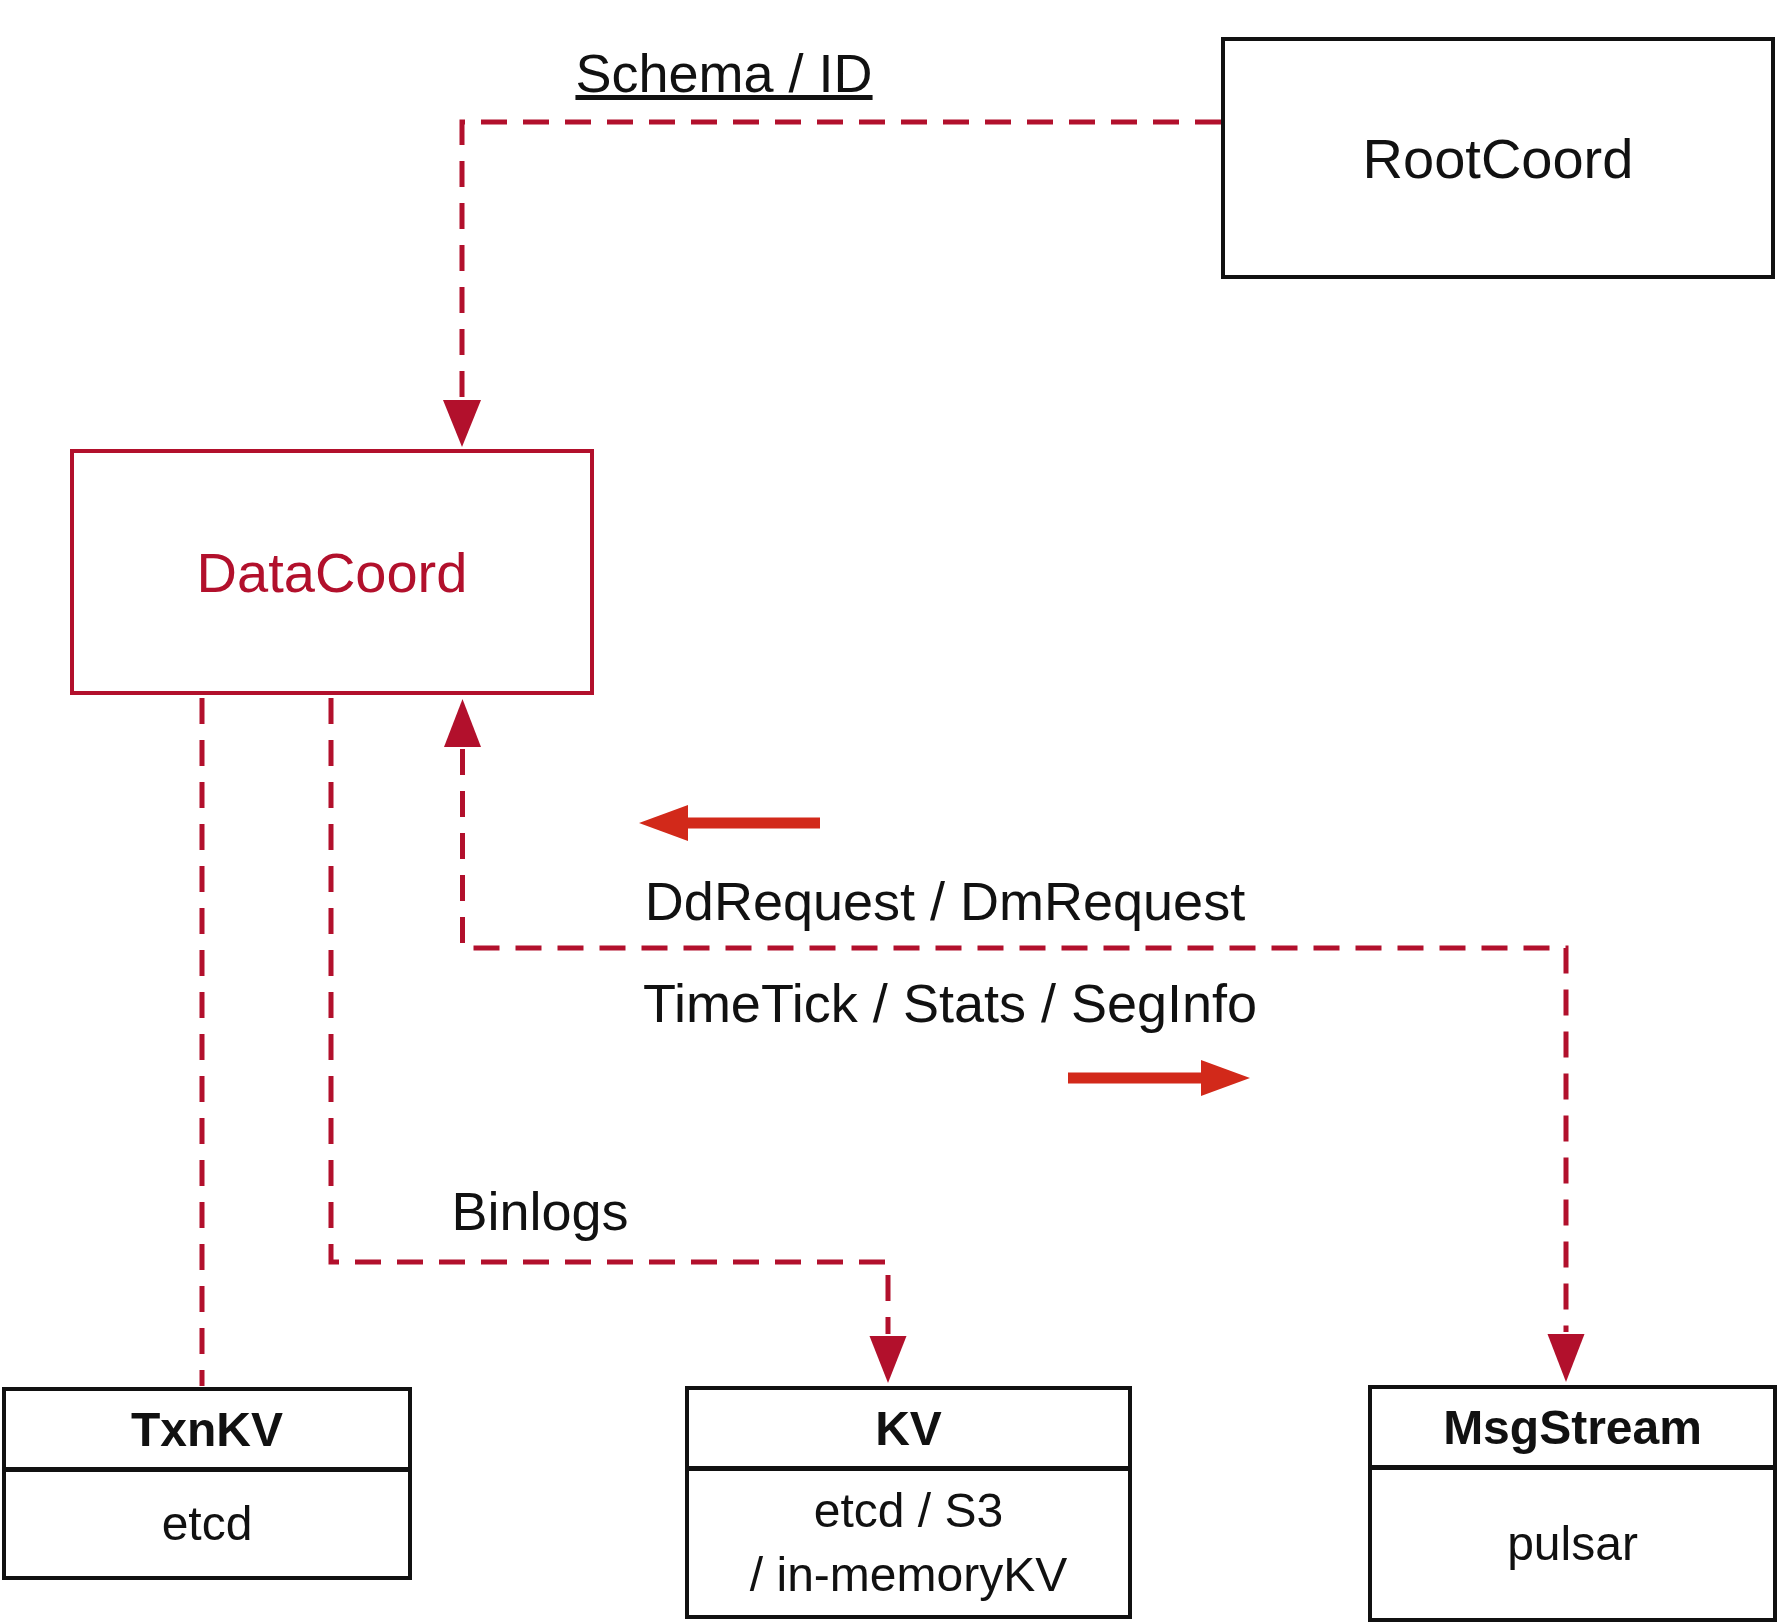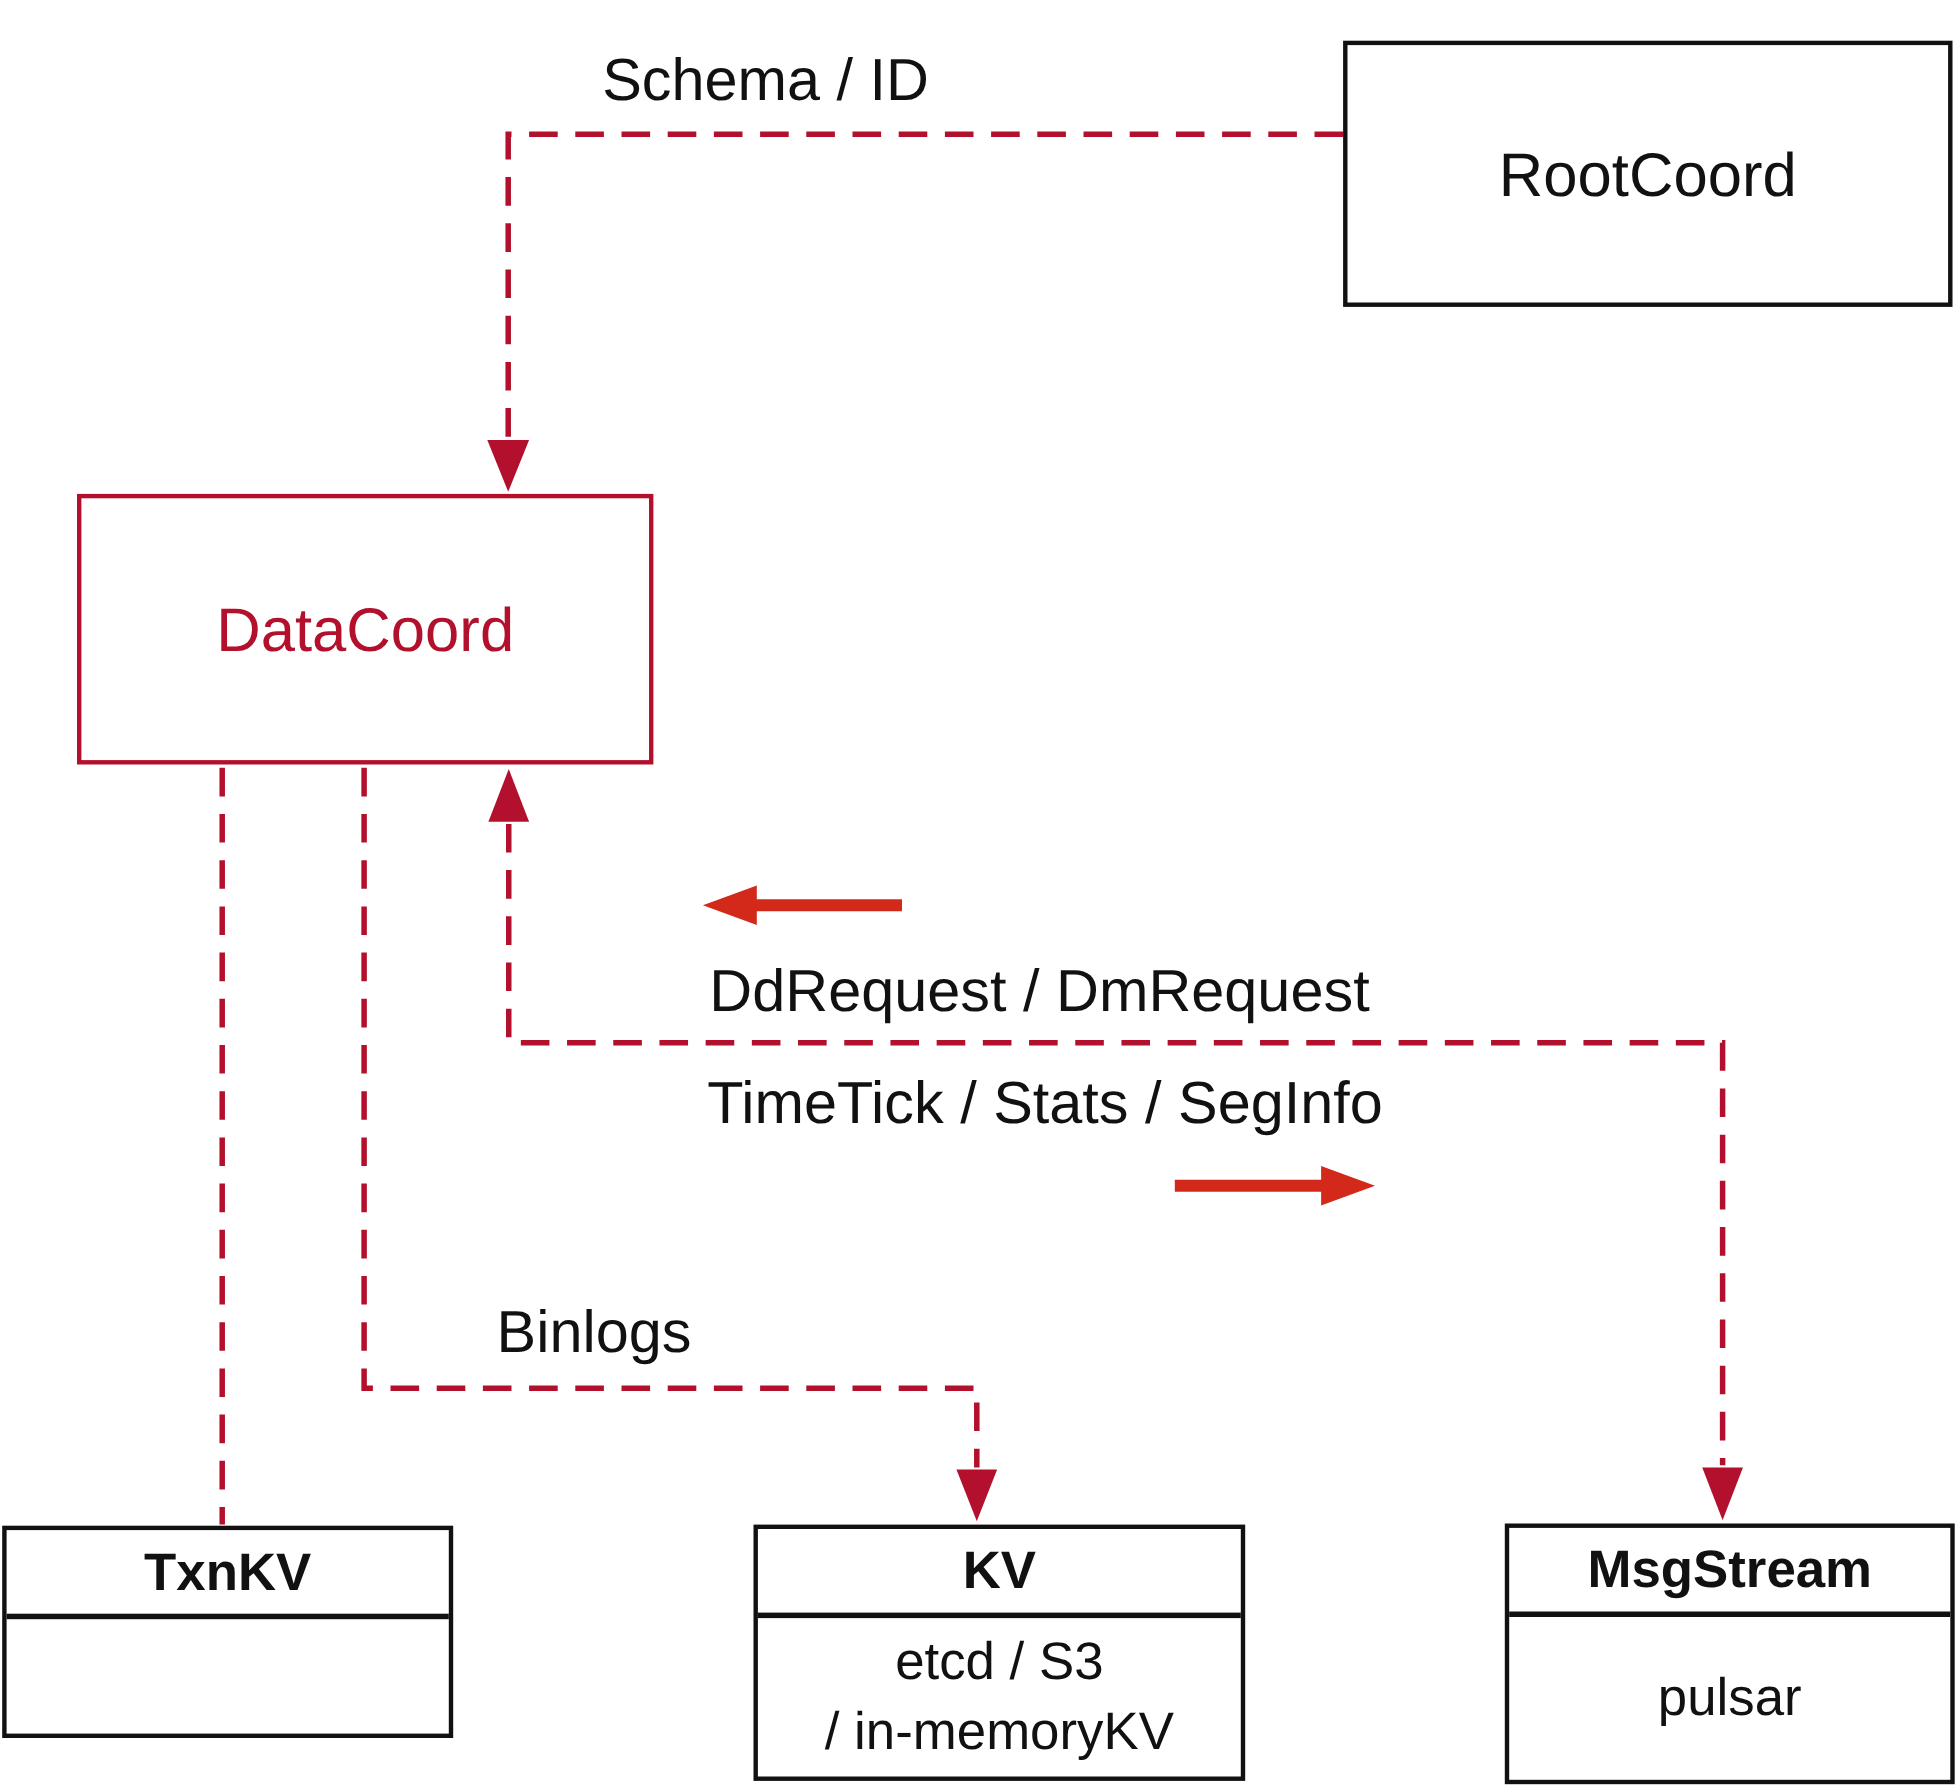--- a/index.html
+++ b/index.html
@@ -37,21 +37,21 @@
     font-size:48px;line-height:64px;white-space:nowrap;
   }
   #node-txnkv{left:2px;top:1387px;width:410px;height:193px;}
   #node-kv{left:685px;top:1386px;width:447px;height:233px;}
   #node-msgstream{left:1368px;top:1385px;width:409px;height:237px;justify-content:flex-end;}
 
   .edge-label{
     position:absolute;transform:translate(-50%,-50%);
     font-size:54px;white-space:nowrap;color:var(--ink);
   }
-  #label-schema-id{left:696px;top:73px;}
+  #label-schema-id{left:724px;top:73px;text-decoration:underline;}
   #label-ddrequest{left:945px;top:901px;}
   #label-timetick{left:950px;top:1003px;}
   #label-binlogs{left:540px;top:1211px;}
 </style>
 </head>
 <body>
 
 <div id="canvas">
 
   <svg id="edge-layer" width="1781" height="1624" viewBox="0 0 1781 1624">
@@ -81,20 +81,23 @@
   <div id="node-rootcoord" class="node plain">
     <span class="node-title">RootCoord</span>
   </div>
 
   <div id="node-datacoord" class="node plain">
     <span class="node-title">DataCoord</span>
   </div>
 
   <div id="node-txnkv" class="node record">
     <div class="record-header">TxnKV</div>
+    <div class="record-body">
+      <span>etcd</span>
+    </div>
   </div>
 
   <div id="node-kv" class="node record">
     <div class="record-header">KV</div>
     <div class="record-body">
       <span>etcd / S3</span>
       <span>/ in-memoryKV</span>
     </div>
   </div>
 

